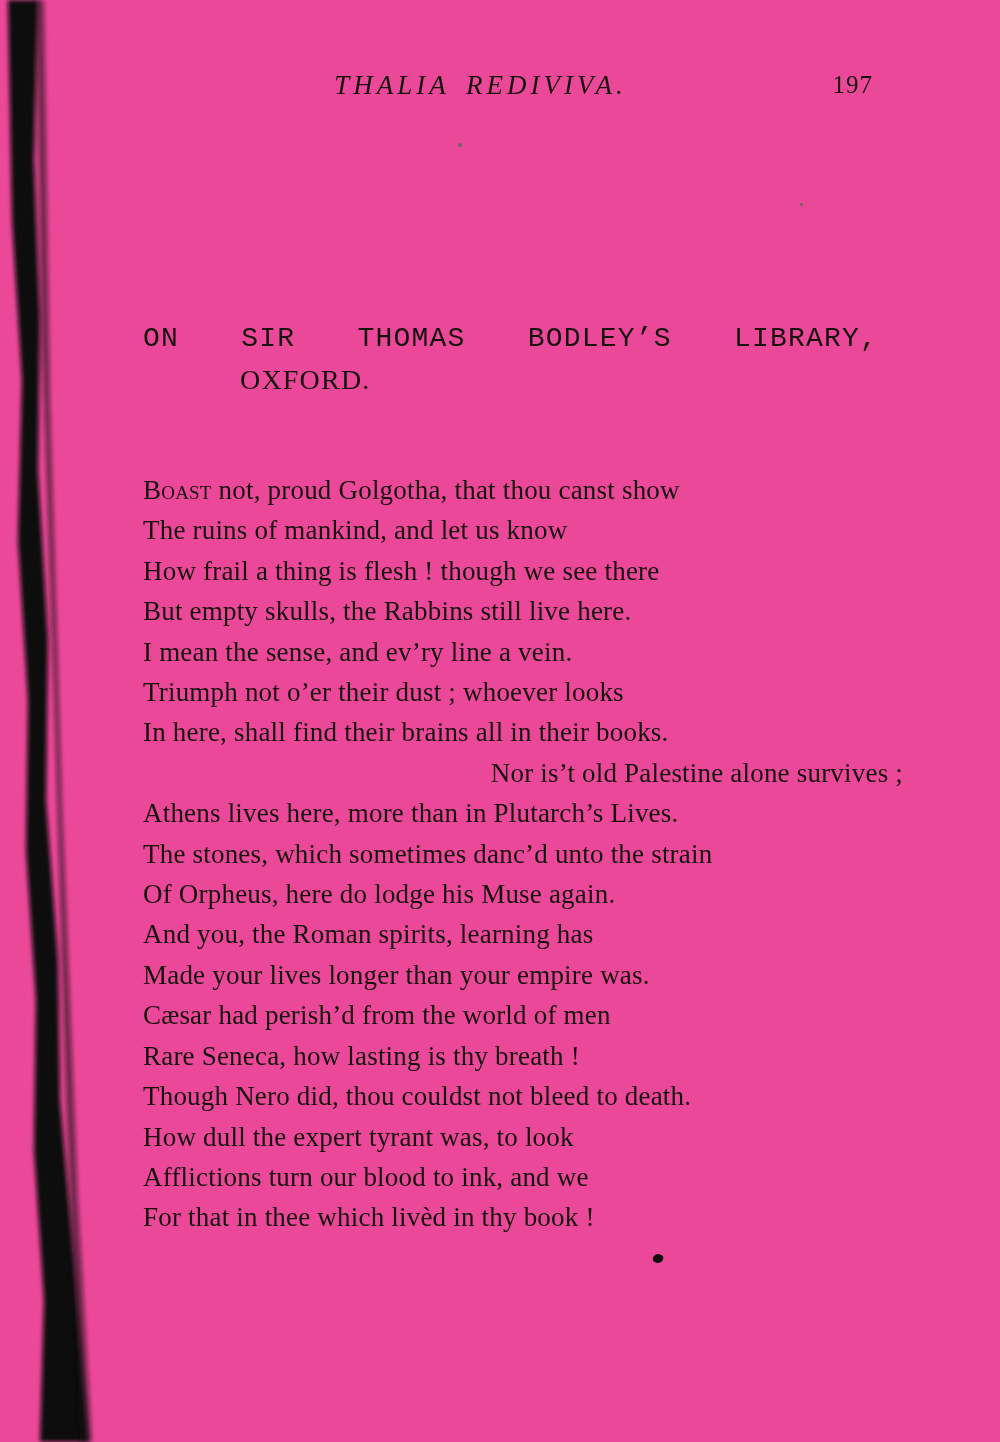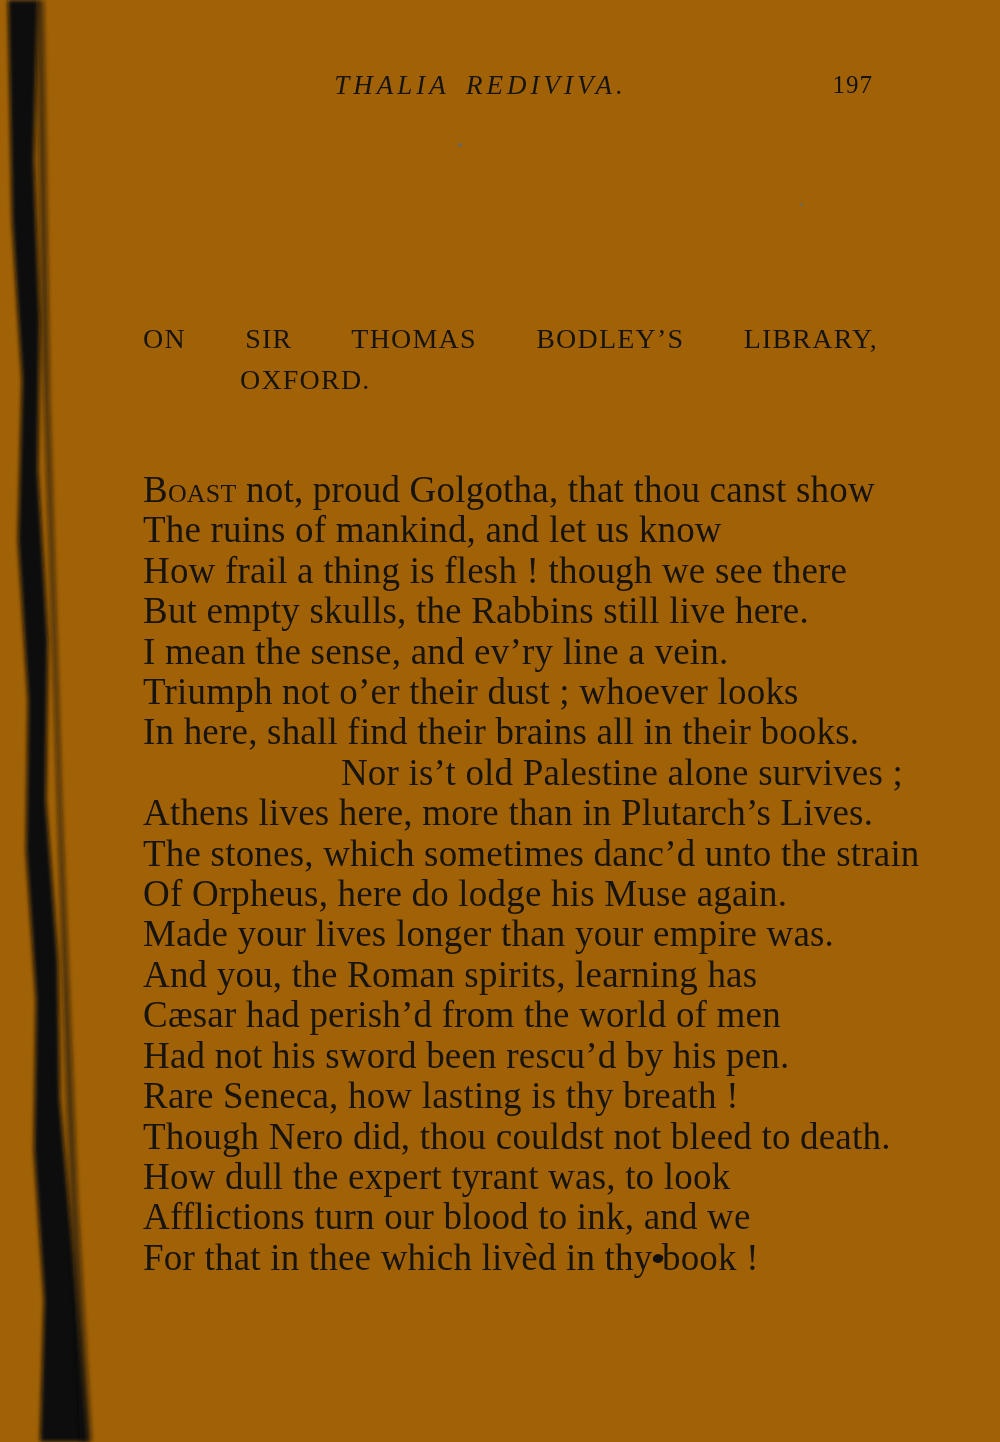--- a/index.html
+++ b/index.html
@@ -6,21 +6,21 @@
     margin: 0;
     padding: 0;
     background: #e8e6e1;
     font-family: "Liberation Serif", "DejaVu Serif", serif;
   }
   .page {
     position: relative;
     width: 1000px;
     height: 1442px;
     margin: 0 auto;
-    background: #a16207;
+    background: #ec4899;
     overflow: hidden;
     color: #151310;
   }
   .gutter-svg {
     position: absolute;
     left: 0;
     top: 0;
     width: 120px;
     height: 1442px;
     pointer-events: none;
@@ -57,36 +57,37 @@
     width: 735px;
     font-size: 28px;
     line-height: 41px;
     letter-spacing: 1.2px;
     color: #17140f;
   }
   .title-line-1 {
     width: 735px;
     text-align: justify;
     text-align-last: justify;
+    font-family: Liberation Mono, monospace;
   }
   .title-line-2 {
     margin-left: 97px;
     width: 638px;
     text-align: justify;
     text-align-last: justify;
   }
   .title-line-3 {
     margin-left: 97px;
   }
   .poem {
     position: absolute;
     left: 143px;
     top: 470px;
     width: 760px;
-    font-size: 37px;
+    font-size: 27px;
     line-height: 40.4px;
     letter-spacing: 0.2px;
     color: #17130e;
   }
   .poem-line { white-space: nowrap; }
   .poem-line.indent { padding-left: 32px; text-align: right; }
   .sc { font-variant: small-caps; }
   .ink-blot {
     position: absolute;
     left: 653px;
@@ -133,24 +134,23 @@
     <div class="poem-line">The ruins of mankind, and let us know</div>
     <div class="poem-line">How frail a thing is flesh ! though we see there</div>
     <div class="poem-line">But empty skulls, the Rabbins still live here.</div>
     <div class="poem-line">I mean the sense, and ev’ry line a vein.</div>
     <div class="poem-line">Triumph not o’er their dust ; whoever looks</div>
     <div class="poem-line">In here, shall find their brains all in their books.</div>
     <div class="poem-line indent">Nor is’t old Palestine alone survives ;</div>
     <div class="poem-line">Athens lives here, more than in Plutarch’s Lives.</div>
     <div class="poem-line">The stones, which sometimes danc’d unto the strain</div>
     <div class="poem-line">Of Orpheus, here do lodge his Muse again.</div>
+    <div class="poem-line">And you, the Roman spirits, learning has</div>
     <div class="poem-line">Made your lives longer than your empire was.</div>
-    <div class="poem-line">And you, the Roman spirits, learning has</div>
     <div class="poem-line">Cæsar had perish’d from the world of men</div>
-    <div class="poem-line">Had not his sword been rescu’d by his pen.</div>
     <div class="poem-line">Rare Seneca, how lasting is thy breath !</div>
     <div class="poem-line">Though Nero did, thou couldst not bleed to death.</div>
     <div class="poem-line">How dull the expert tyrant was, to look</div>
     <div class="poem-line">Afflictions turn our blood to ink, and we</div>
     <div class="poem-line">For that in thee which livèd in thy book !</div>
   </div>
 
   <div class="ink-blot"></div>
   <div class="speck" style="left:458px; top:143px; width:4px; height:4px;"></div>
   <div class="speck" style="left:800px; top:203px; width:3px; height:3px;"></div>

